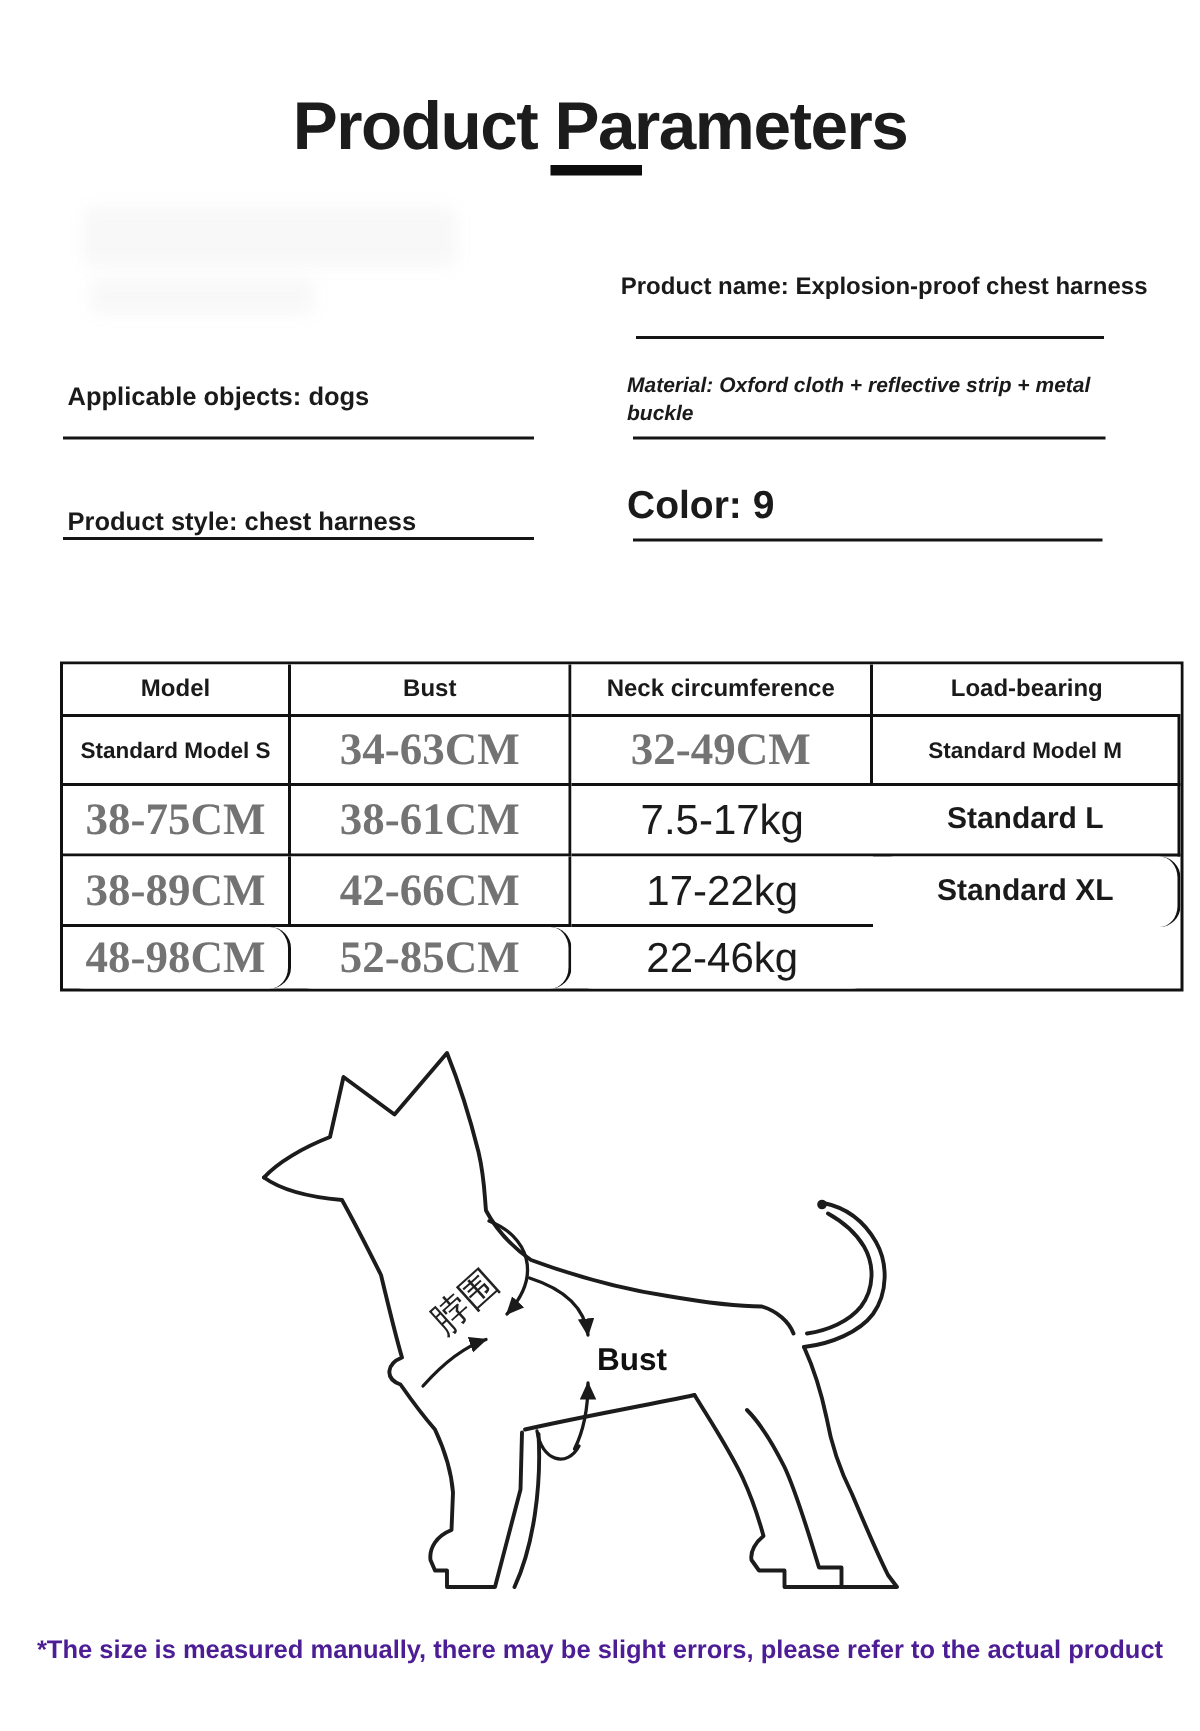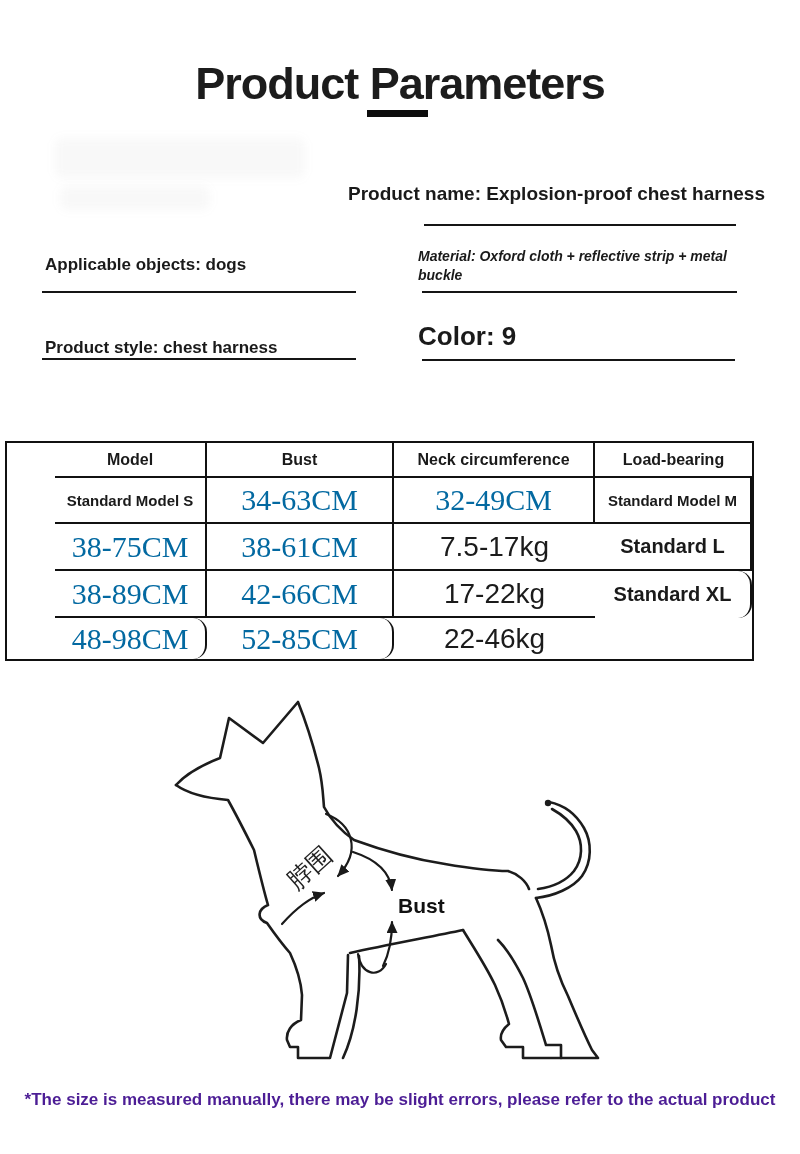--- a/index.html
+++ b/index.html
@@ -5,42 +5,42 @@
   html,body{margin:0;padding:0;background:#ffffff;}
   #page{position:relative;width:800px;height:1154px;background:#ffffff;overflow:hidden;
         font-family:"Liberation Sans",sans-serif;color:#1a1a1a;}
 
   .title{position:absolute;left:0;right:0;top:18px;text-align:center;
          font-size:45px;font-weight:bold;letter-spacing:-1px;color:#1c1c1c;margin-top:40px;}
   .title-dash{position:absolute;left:367px;top:110px;width:61px;height:7px;background:#0d0d0d;}
 
   .ghost{position:absolute;background:rgba(120,120,120,0.05);filter:blur(5px);border-radius:8px;}
 
-  .product-name{position:absolute;right:35px;top:183px;font-size:19px;font-weight:bold;white-space:nowrap;}
+  .product-name{position:absolute;right:35px;top:183px;font-size:16px;font-weight:bold;white-space:nowrap;}
   .rule{position:absolute;height:2px;background:#151515;}
 
   .spec-label{position:absolute;font-weight:bold;}
   .spec-left1{left:45px;top:255px;font-size:17px;}
   .spec-left2{left:45px;top:338px;font-size:17px;}
   .spec-material{left:418px;top:247px;width:345px;font-size:14px;line-height:19px;font-style:italic;}
   .spec-color{left:418px;top:321px;font-size:26px;}
 
-  .size-table{position:absolute;left:5px;top:441px;width:749px;height:220px;
+  .size-table{position:absolute;left:40px;top:441px;width:749px;height:220px;
               display:grid;grid-template-columns:152px 187px 201px 1fr;
               grid-template-rows:35px 46px 47px 47px 1fr;
-              border:2px solid #111;box-sizing:border-box;padding-left:48px;}
+              border:2px solid #111;box-sizing:border-box;}
   .cell{border-right:2px solid #111;border-bottom:2px solid #111;
         display:flex;align-items:center;justify-content:center;text-align:center;
         background:#fff;overflow:hidden;}
   .cell.last-col{border-right:none;}
   .cell.last-row{border-bottom:none;border-radius:14px;}
   .th{font-size:16px;font-weight:bold;}
   .model-sm{font-size:15px;font-weight:bold;}
   .model-lx{font-size:20px;font-weight:bold;}
-  .cm{font-family:"Liberation Serif",serif;font-size:30px;font-weight:normal;color:#0369a1;}
+  .cm{font-family:"Liberation Serif",serif;font-size:30px;font-weight:bold;color:#737373;}
   .kg{font-size:28px;font-weight:normal;color:#1b1b1b;}
 
   .dog-figure{position:absolute;left:140px;top:690px;width:520px;height:400px;}
   .figure-neck-label{font-family:"Liberation Sans",sans-serif;font-size:25px;fill:#222;}
   .figure-bust-label{font-family:"Liberation Sans",sans-serif;font-size:21px;font-weight:bold;fill:#111;}
 
   .footer-note{position:absolute;left:0;right:0;top:1090px;text-align:center;
                font-size:17px;font-weight:bold;color:#4c1d95;}
 </style>
 </head>

